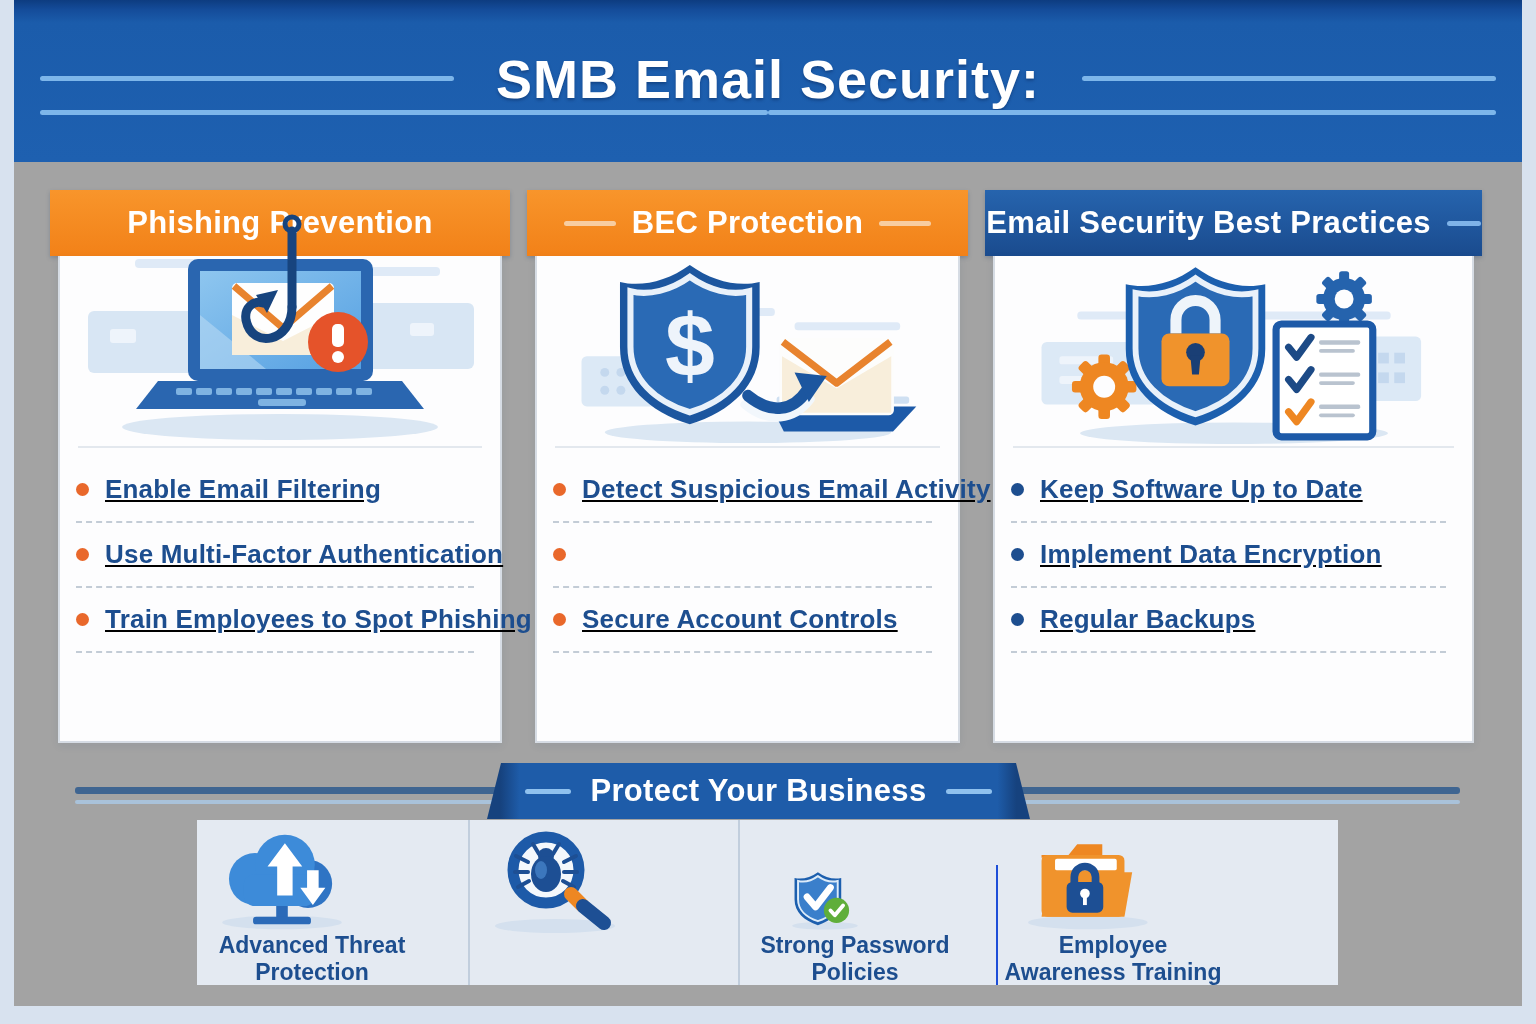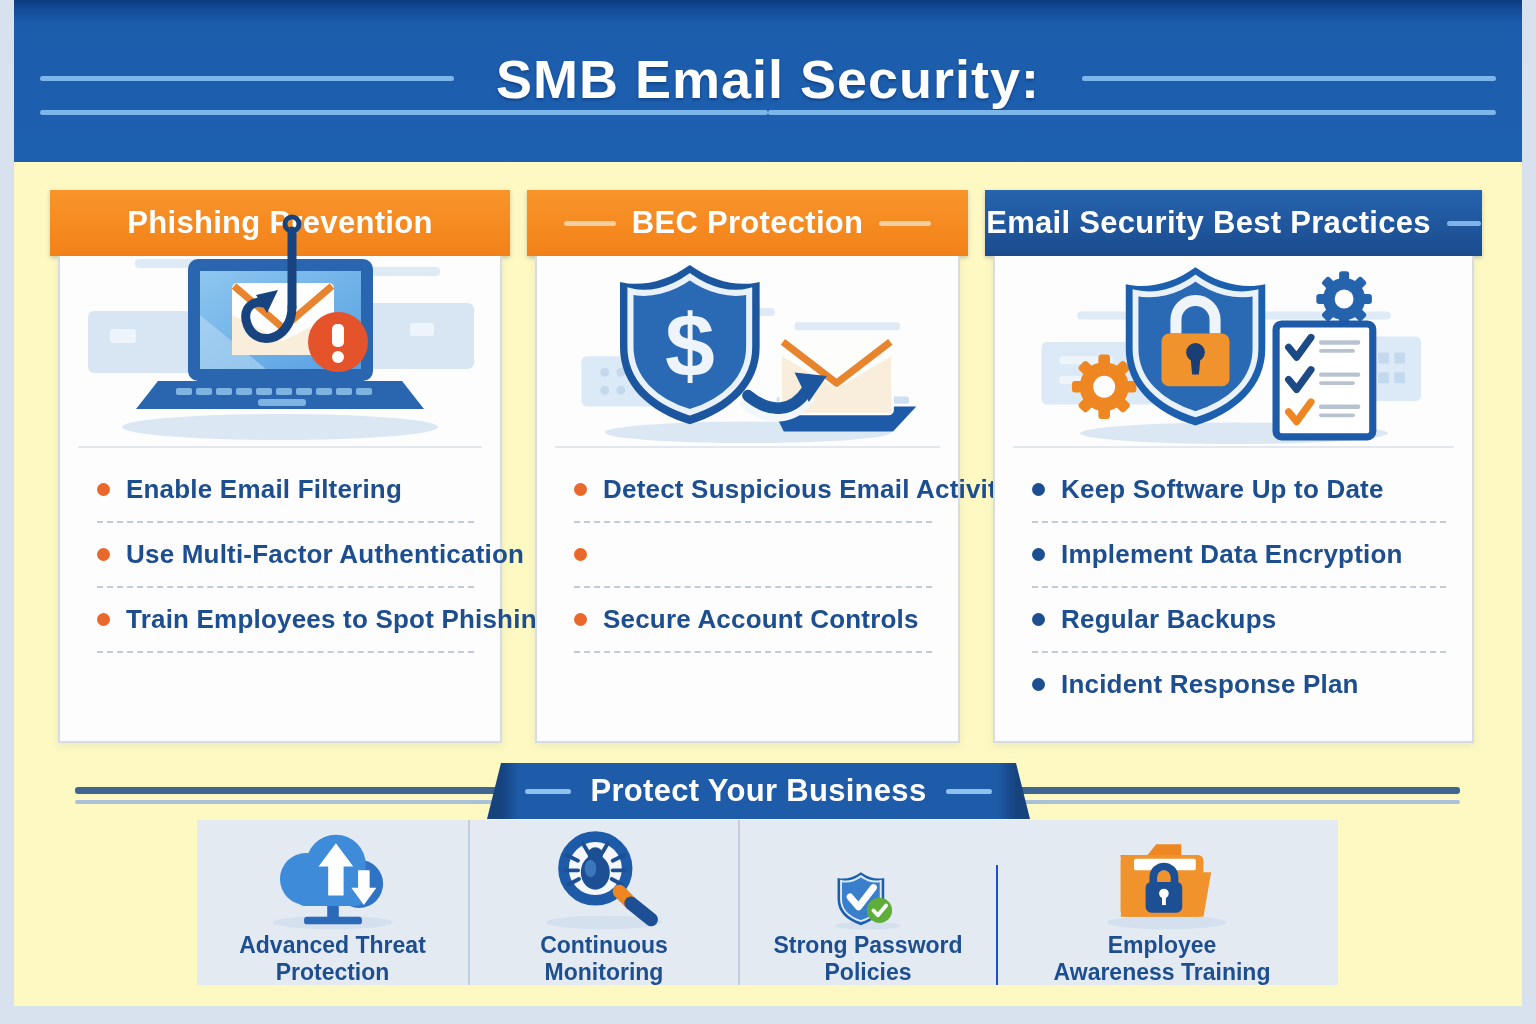--- a/index.html
+++ b/index.html
@@ -1,17 +1,17 @@
 <!DOCTYPE html>
 <html><head>
 <meta charset="utf-8">
 <style>
   html,body{margin:0;padding:0;}
   body{width:1536px;height:1024px;font-family:"Liberation Sans",sans-serif;background:#dfe8f2;}
-  .page{position:relative;width:1536px;height:1024px;background:#fef9c3;overflow:hidden;}
+  .page{position:relative;width:1536px;height:1024px;background:#a3a3a3;overflow:hidden;}
   
   .edge{position:absolute;background:#d8e2ef;z-index:0;}
   .edge.left{left:0;top:0;width:14px;height:1024px;}
   .edge.right{right:0;top:0;width:14px;height:1024px;}
   .edge.bottom{left:0;bottom:0;width:1536px;height:18px;}
 
   
   .hero{position:absolute;left:14px;top:0;width:1508px;height:162px;
     background:linear-gradient(180deg,#0d3c80 0%,#144c9a 6%,#1b5cab 14%,#1e60b0 100%);
     display:flex;flex-direction:column;justify-content:center;align-items:center;z-index:1;}
@@ -31,40 +31,40 @@
   .col-head.orange{background:linear-gradient(180deg,#f8952b 0%,#f28118 100%);}
   .col-head.blue{background:linear-gradient(180deg,#2664ae 0%,#1a4b8e 100%);}
   .head-dash{width:52px;height:5px;border-radius:3px;background:#f8cda0;}
   .col-head.blue .head-dash{background:#7fb3e8;width:34px;}
   .card{position:relative;margin:0 8px;background:#fdfdfe;border:2px solid #d6dce4;border-top:none;
     box-shadow:0 3px 8px rgba(30,60,100,.08);height:487px;box-sizing:border-box;}
   .illus{position:relative;height:190px;}
   .illus svg{display:block;margin:0 auto;}
   .illus.hooked svg{position:absolute;left:50%;transform:translateX(-50%);top:-45px;}
   .illus-sep{border-top:2px solid #e3e8ee;margin:0 18px;}
-  .blist{padding:10px 26px 0 37px;}
+  .blist{padding:10px 26px 0 16px;text-decoration:underline;}
   .brow{display:flex;align-items:center;height:63px;border-bottom:2px dashed #c3ccd6;}
   .brow.last{border-bottom:none;}
   .bdot{width:13px;height:13px;border-radius:50%;background:#e9682b;margin-right:16px;flex:none;}
   .bdot.navy{background:#1d4e8f;}
   .btxt{color:#1d4e8f;font-size:26px;font-weight:700;letter-spacing:.2px;white-space:nowrap;}
 
   
   .hline1{position:absolute;left:75px;top:787px;width:1385px;height:7px;background:#3f6591;border-radius:3px;z-index:1;}
   .hline2{position:absolute;left:75px;top:800px;width:1385px;height:4px;background:#a9c2da;border-radius:2px;z-index:1;}
   .ribbon{position:absolute;left:487px;top:763px;width:543px;height:56px;z-index:3;
     background:linear-gradient(90deg,#16427e 0 2.5%,#1e5ca9 6% 94%,#16427e 97.5% 100%);
     clip-path:polygon(14px 0,calc(100% - 14px) 0,100% 100%,0 100%);
     display:flex;align-items:center;justify-content:center;gap:20px;
     color:#fff;font-size:31px;font-weight:800;letter-spacing:.3px;box-shadow:0 3px 6px rgba(10,40,90,.3);}
   .rib-dash{width:46px;height:5px;border-radius:3px;background:#8fc1ee;}
 
   
   .foot{position:absolute;left:197px;top:820px;width:1141px;height:165px;background:#e4eaf2;display:flex;z-index:2;}
-  .fcell{display:flex;flex-direction:column;align-items:center;justify-content:flex-start;padding-top:6px;box-sizing:border-box;}
+  .fcell{display:flex;flex-direction:column;align-items:flex-start;justify-content:flex-start;padding-top:6px;box-sizing:border-box;}
   .fcell.c1{width:273px;border-right:2px solid #c1cedd;}
   .fcell.c2{width:270px;border-right:2px solid #c1cedd;}
   .fcell.c3{width:258px;border-right:2px solid #1d4ed8;margin-top:45px;}
   .fcell.c4{width:328px;}
   .flabel{color:#1d4e8f;font-size:23px;font-weight:700;text-align:center;line-height:1.15;margin-top:2px;max-width:230px;}
 </style>
 </head>
 <body>
 
 <div class="page">
@@ -289,24 +289,20 @@
           <span class="bdot navy"></span>
           <span class="btxt">Keep Software Up to Date</span>
         </div>
         <div class="brow">
           <span class="bdot navy"></span>
           <span class="btxt">Implement Data Encryption</span>
         </div>
         <div class="brow">
           <span class="bdot navy"></span>
           <span class="btxt">Regular Backups</span>
-        </div>
-        <div class="brow last">
-          <span class="bdot navy"></span>
-          <span class="btxt">Incident Response Plan</span>
         </div>
       </div>
     </div>
   </div>
 
   <div class="hline1"></div>
   <div class="hline2"></div>
   <div class="ribbon">
     <span class="rib-dash"></span>
     <span>Protect Your Business</span>
@@ -341,21 +337,20 @@
             <line x1="93" y1="55" x2="104" y2="61"></line>
           <line x1="69" y1="28" x2="63" y2="18"></line>
             <line x1="83" y1="28" x2="89" y2="18"></line>
         </g>
         <circle cx="76" cy="30" r="8" fill="#1d4f94"></circle>
         <ellipse cx="76" cy="48" rx="15" ry="18" fill="#1d4f94"></ellipse>
         <ellipse cx="71" cy="44" rx="6" ry="9" fill="#3c77bd"></ellipse>
         <line x1="101" y1="68" x2="112" y2="79" stroke="#ee8722" stroke-width="14" stroke-linecap="round"></line>
         <line x1="113" y1="80" x2="134" y2="97" stroke="#1d4f94" stroke-width="14" stroke-linecap="round"></line>
       </svg>
-      <div class="flabel">Continuous Monitoring</div>
     </div>
     <div class="fcell c3">
       <svg width="170" height="108" viewBox="0 0 170 108">
         <ellipse cx="85" cy="100" rx="60" ry="7" fill="#d4e0ee"></ellipse>
         <g transform="translate(72,50) scale(0.52)">
           <path d="M0,-92 C26,-73 56,-66 82,-72 L82,4 C82,48 48,79 0,94 C-48,79 -82,48 -82,4 L-82,-72 C-56,-66 -26,-73 0,-92 Z" fill="#1c5fae"></path>
           <path transform="scale(0.85)" d="M0,-92 C26,-73 56,-66 82,-72 L82,4 C82,48 48,79 0,94 C-48,79 -82,48 -82,4 L-82,-72 C-56,-66 -26,-73 0,-92 Z" fill="#3a7fcb" stroke="#dcebf9" stroke-width="8"></path>
           <path d="M-38,-5 L-8,30 L44,-38" fill="none" stroke="#fff" stroke-width="24" stroke-linecap="round" stroke-linejoin="round"></path>
         </g>
         <circle cx="106" cy="72" r="23" fill="#5fae3a"></circle>

